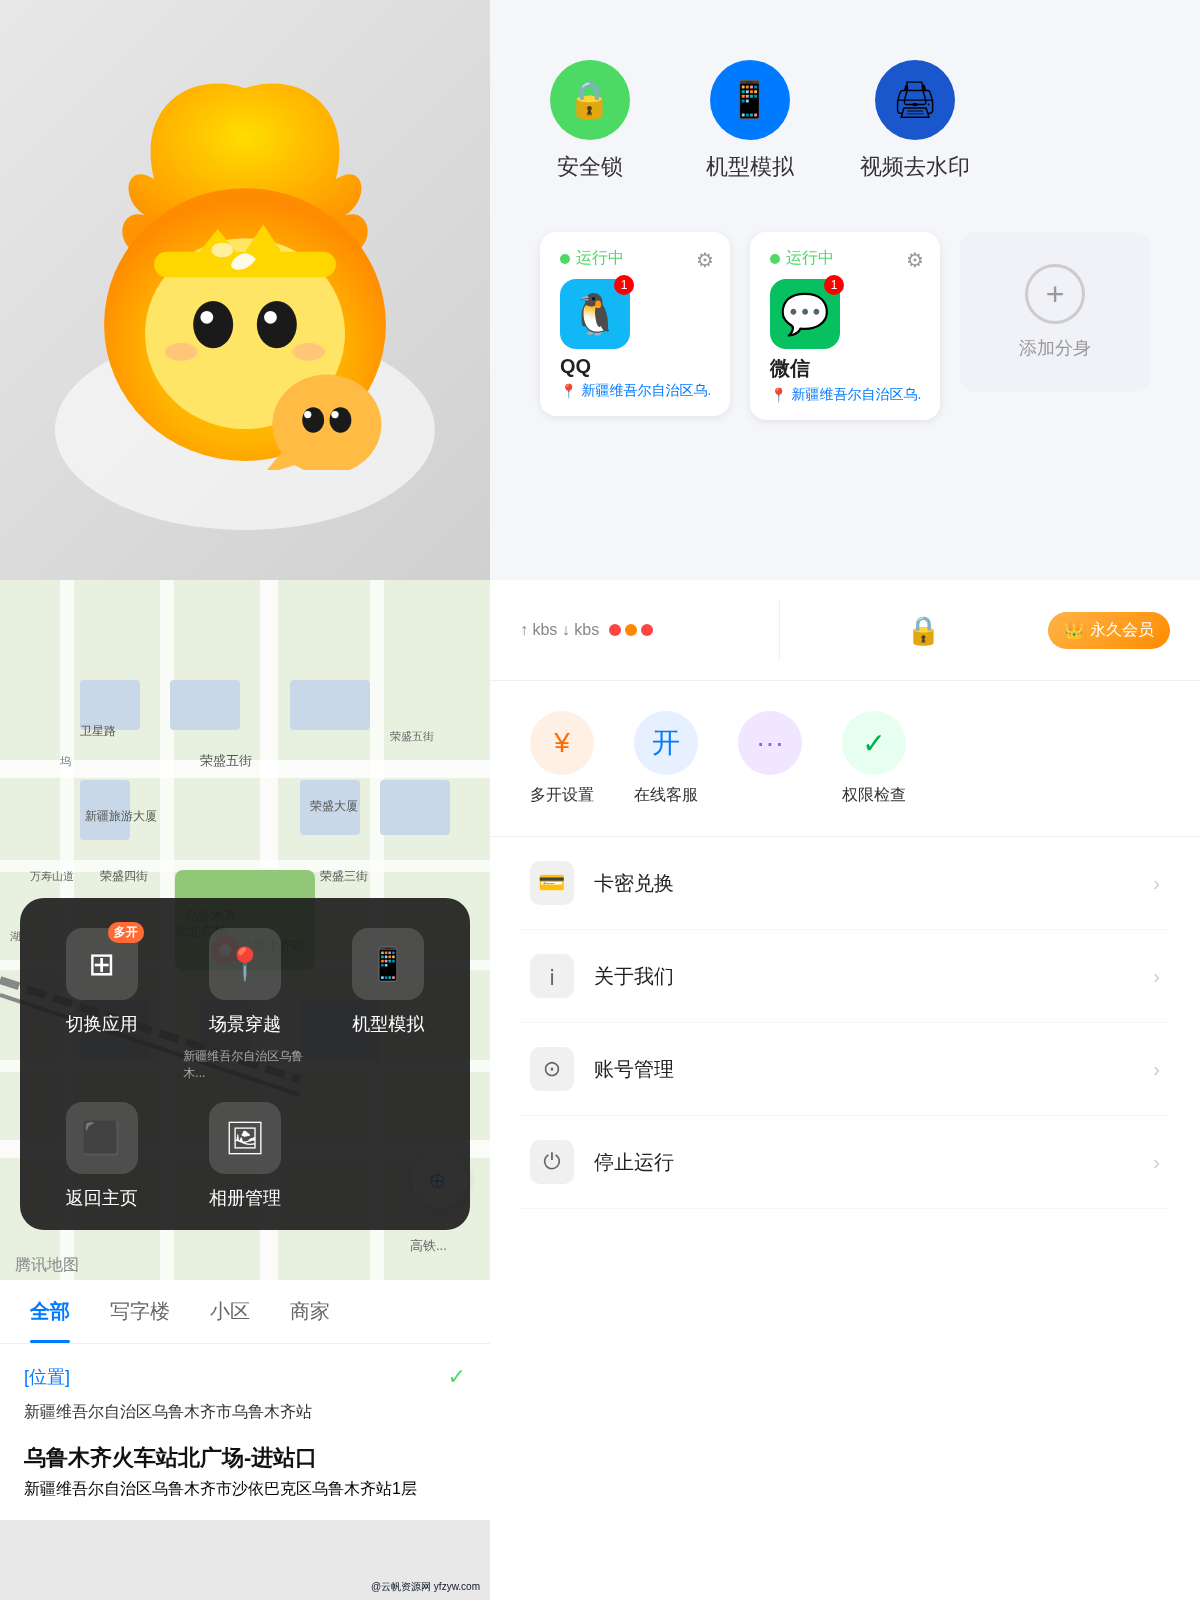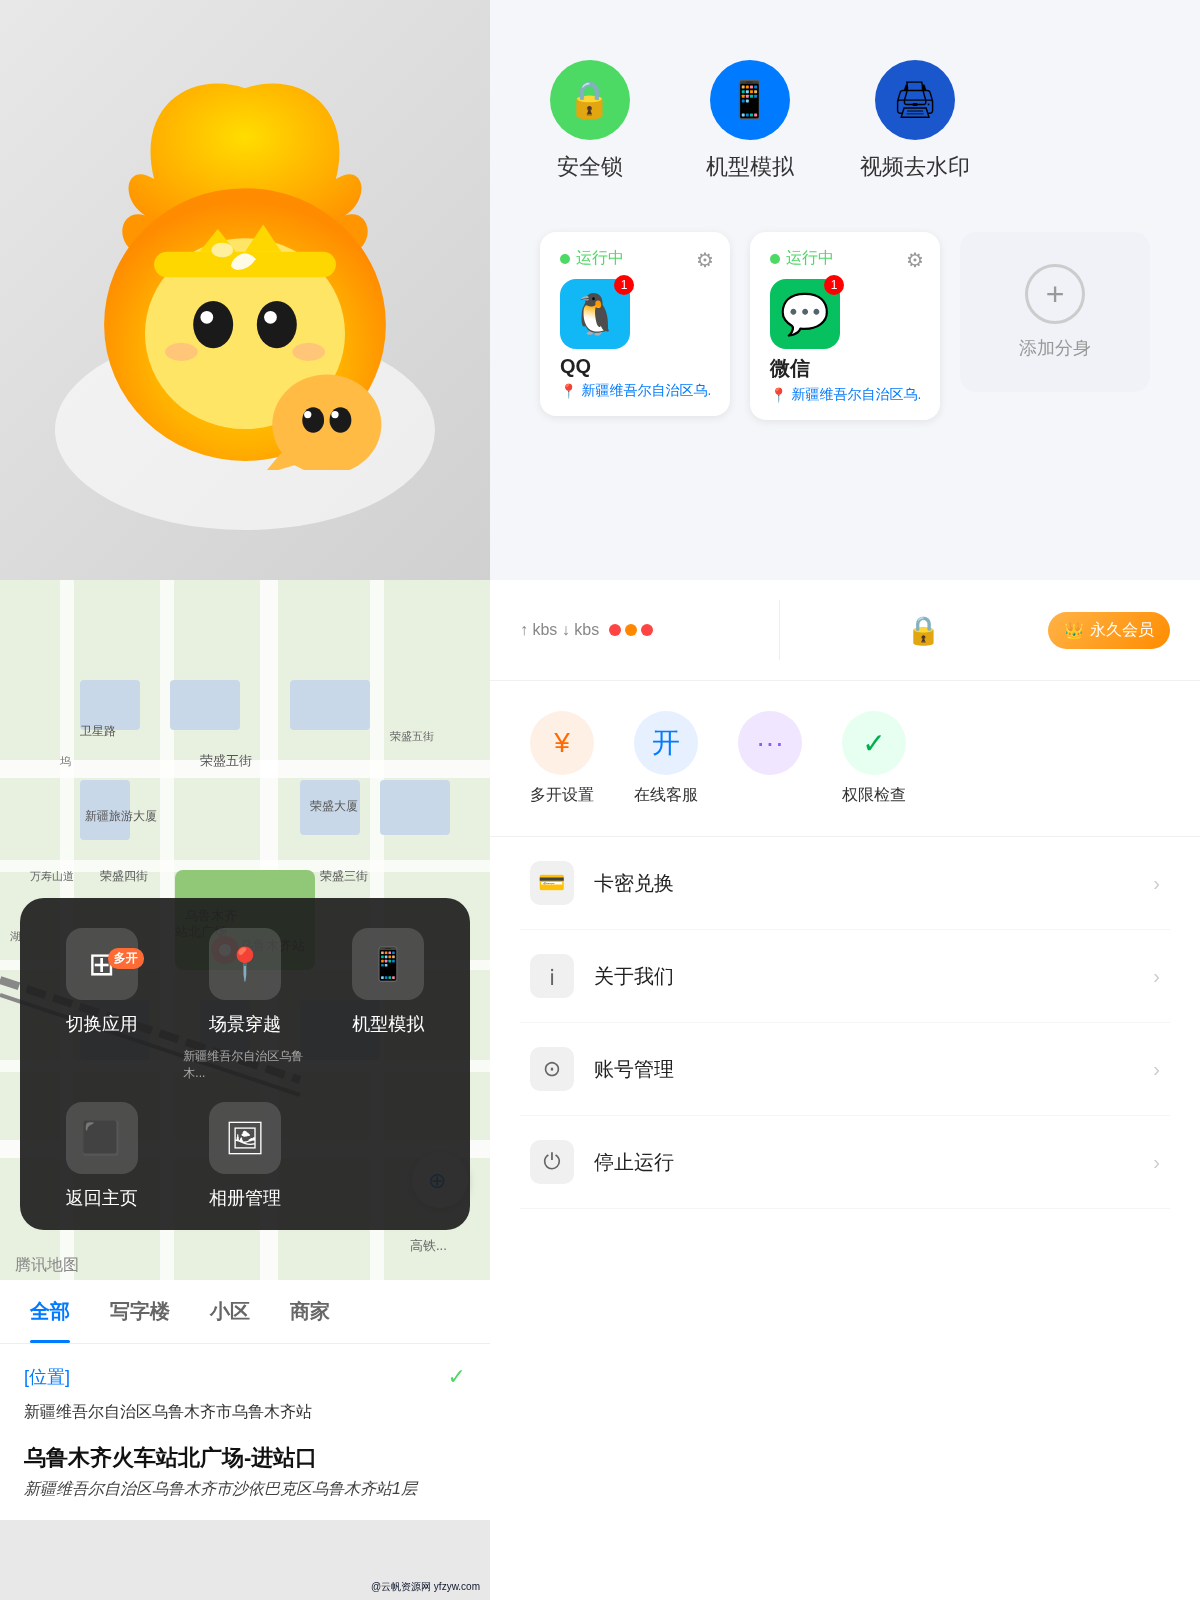--- a/index.html
+++ b/index.html
@@ -236,40 +236,38 @@
     }
     .menu-badge {
       position: absolute;
       top: -6px; right: -6px;
       background: #ff6b35;
       color: white;
       font-size: 12px;
       padding: 2px 6px;
       border-radius: 10px;
       font-weight: bold;
-      margin-top: 26px;
     }
     .menu-label {
       color: white;
       font-size: 18px;
       text-align: center;
     }
     .map-tabs {
       background: white;
       display: flex;
       border-bottom: 1px solid #eee;
       padding: 0 10px;
     }
     .map-tab {
       padding: 18px 20px;
       font-size: 20px;
       color: #666;
       position: relative;
       cursor: pointer;
-      font-weight: bold;
     }
     .map-tab.active {
       color: #007aff;
       font-weight: 600;
     }
     .map-tab.active::after {
       content: '';
       position: absolute;
       bottom: 0; left: 50%;
       transform: translateX(-50%);
@@ -296,23 +294,22 @@
     }
     .check-icon { color: #4cd964; font-size: 22px; }
     .result-title {
       font-size: 22px;
       font-weight: bold;
       color: #111;
       margin-top: 20px;
     }
     .result-subtitle {
       font-size: 16px;
-      color: #404040;
+      color: #000000;
       margin-top: 6px;
-      font-style: italic;
     }
     .watermark {
       position: absolute;
       bottom: 6px;
       right: 10px;
       font-size: 10px;
       color: #0f172a;
     }
 
     

